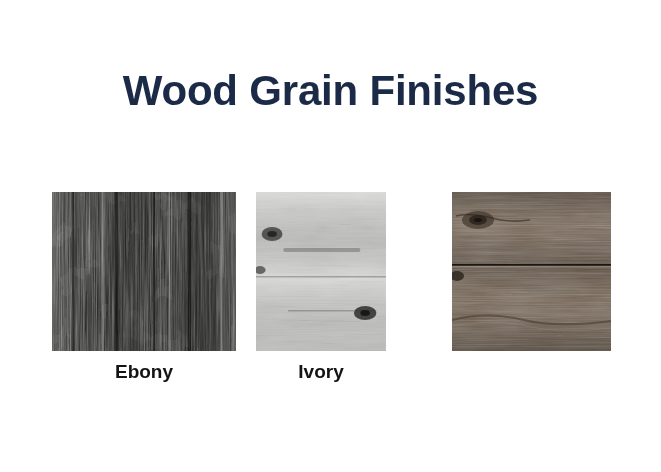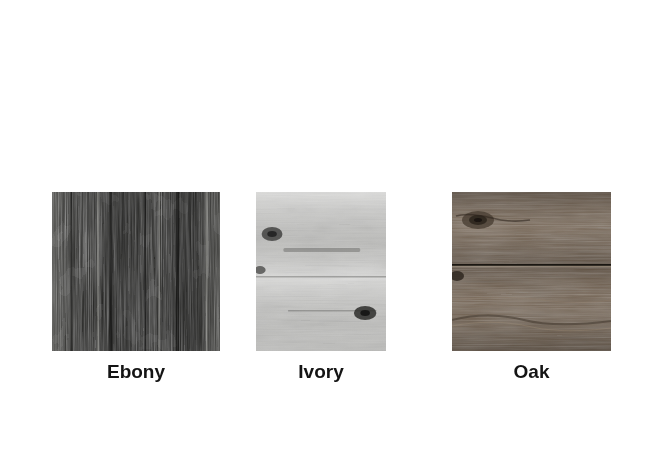--- a/index.html
+++ b/index.html
@@ -42,21 +42,21 @@
     position: absolute;
     left: 0;
     top: 192px;
     width: 661px;
     height: 200px;
   }
 
   .swatch-cell {
     position: absolute;
     top: 0;
-    width: 168px;
+    width: 184px;
   }
 
   .swatch-cell.cell-0 { left: 52px; }
   .swatch-cell.cell-1 { left: 256px; width: 130px; }
   .swatch-cell.cell-2 { left: 452px; width: 159px; }
 
   .swatch-img {
     position: relative;
     width: 100%;
     height: 159px;
@@ -78,20 +78,21 @@
     color: #141414;
     line-height: 1.2;
     white-space: nowrap;
   }
 </style>
 </head>
 <body style="background: rgb(255, 255, 255);">
 
 <div class="slide">
 
+  <div class="slide-title" style="color: rgb(27, 43, 71);">Wood Grain Finishes</div>
 
   <div class="swatch-row">
 
     <div class="swatch-cell cell-0">
       <div class="swatch-img">
         <svg viewBox="0 0 164 159" preserveAspectRatio="none">
           <defs>
             <filter id="ebGrain" x="0" y="0" width="100%" height="100%">
               <feTurbulence type="fractalNoise" baseFrequency="0.9 0.012" numOctaves="4" seed="11" result="n"></feTurbulence>
               <feColorMatrix in="n" type="saturate" values="0"></feColorMatrix>
@@ -246,17 +247,16 @@
           <rect x="0" y="72" width="159" height="1.8" fill="#14100c" opacity="0.92"></rect>
           <rect x="0" y="73.8" width="159" height="1.6" fill="#cfc0ab" opacity="0.35"></rect>
 
           <ellipse cx="5" cy="84" rx="7" ry="5" fill="#2a231c" opacity="0.8"></ellipse>
 
           <path d="M0 128 Q36 119 72 128 Q104 136 159 129" stroke="#3a2f26" stroke-width="2" fill="none" opacity="0.5"></path>
           <path d="M0 134 Q40 126 80 135 Q112 142 159 136" stroke="#a18e78" stroke-width="1.2" fill="none" opacity="0.35"></path>
           <path d="M0 108 Q50 102 100 109 Q130 113 159 108" stroke="#8d7b67" stroke-width="1" fill="none" opacity="0.30"></path>
         </svg>
       </div>
-      <div class="swatch-label" style="color: rgb(20, 20, 20);">Oak</div>
     </div>
 
   </div>
 </div>
 
 </body></html>

